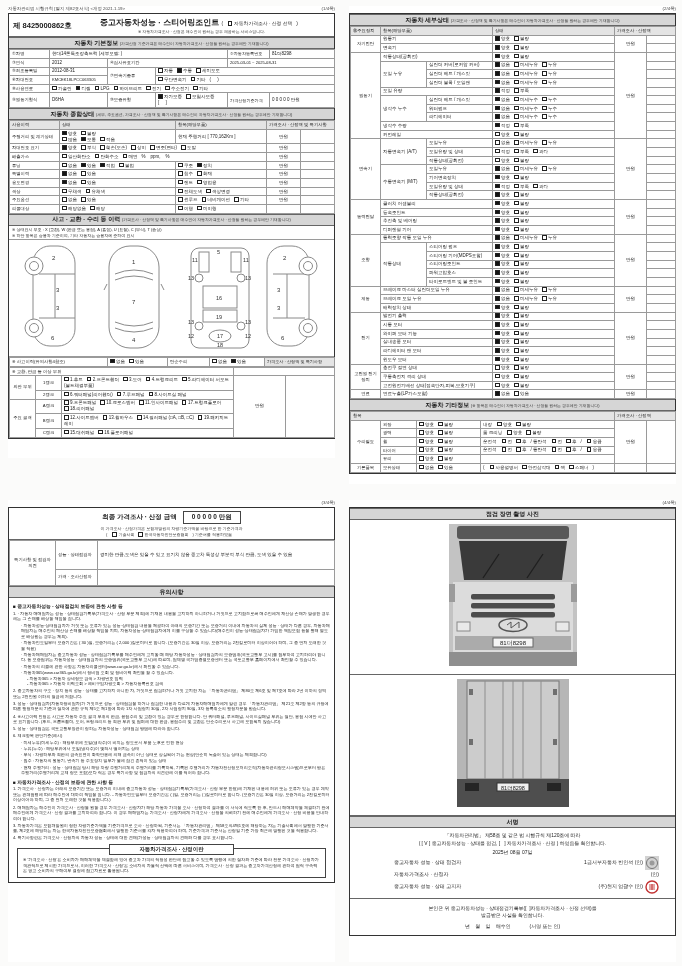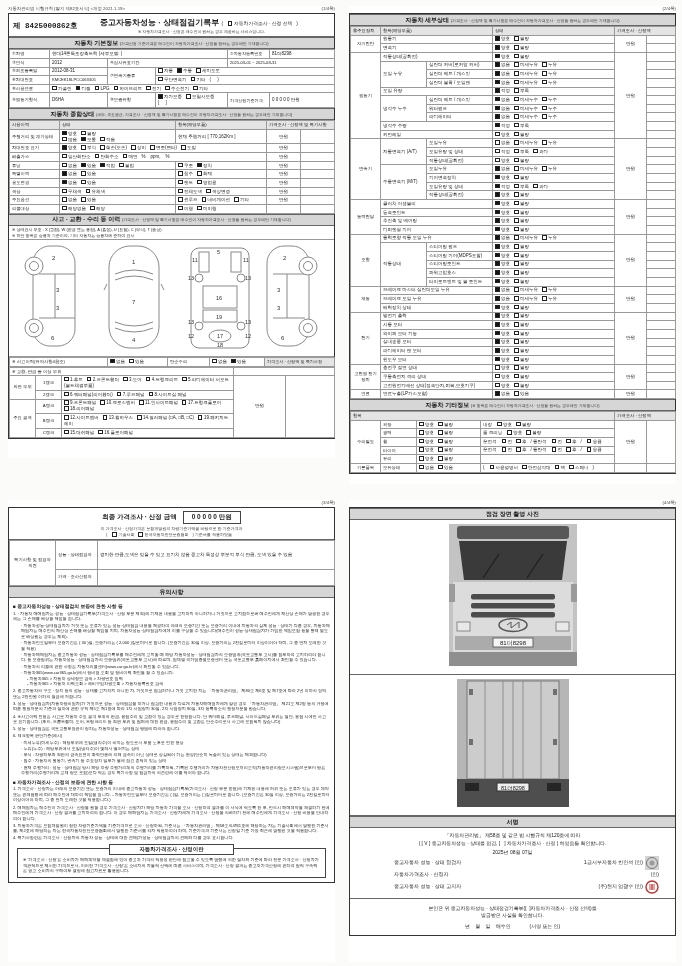--- a/index.html
+++ b/index.html
@@ -13,21 +13,21 @@
   td,th{border:1px solid #9a9a9a;font-size:4.5px;padding:0.8px 2px;vertical-align:middle;overflow:hidden;line-height:1.35;}
   th{background:#e4e4e4;font-weight:normal;text-align:left;font-size:4.3px;}
   .lab{font-size:4.3px;}
   .val{font-size:4.5px;}
   .sm{font-size:4.1px;}
   .cb{display:inline-block;width:4.5px;height:4.5px;border:1px solid #222;margin-right:1.5px;vertical-align:-0.5px;background:#fff;box-sizing:border-box;}
   .cb.on{background:#141414;}
   .cbl{margin-right:4px;}
   .txt{margin-right:5px;}
   .titlebar{position:relative;padding:3px 4px 2px;border-bottom:1px solid #666;}
-  .docno{position:absolute;left:4px;top:7px;font-size:7.5px;font-weight:bold;font-family:Liberation Mono, monospace;}
+  .docno{position:absolute;left:4px;top:7px;font-size:7.5px;font-weight:bold;}
   .tmain{text-align:center;font-size:8px;font-weight:bold;padding-left:60px;}
   .tmain .topt{font-size:4.8px;font-weight:normal;}
   .tsub{text-align:center;font-size:3.9px;color:#333;padding-left:60px;margin-top:1px;}
   .price{text-align:center;color:#222;}
   .blank{background:#fff;}
   .line{white-space:nowrap;}
   .legend{font-size:4px;line-height:1.4;padding:1px 3px;border-bottom:1px solid #9a9a9a;}
   .diagwrap{border-bottom:1px solid #9a9a9a;text-align:center;padding:2px 0;}
   svg text{font-family:"Liberation Sans","DejaVu Sans",sans-serif;}
   
@@ -59,21 +59,21 @@
 <div class="canvas">
 
   <div class="page" id="p1" style="left:8px;top:6px;width:327px;height:452px;">
     <div class="pagehead">
       <span>자동차관리법 시행규칙 [별지 제82호서식] &lt;개정 2021.1.19&gt;</span>
       <span>(1/4쪽)</span>
     </div>
     <div class="box">
       <div class="titlebar">
         <div class="docno">제 8425000862호</div>
-        <div class="tmain"><span>중고자동차성능 · 상태점검기록부</span> <span class="topt"><span class="txt">(</span><span class="cb"></span><span class="cbl">자동차가격조사 · 산정 선택</span><span class="txt">)</span></span></div>
+        <div class="tmain"><span>중고자동차성능 · 스티어링조인트</span> <span class="topt"><span class="txt">(</span><span class="cb"></span><span class="cbl">자동차가격조사 · 산정 선택</span><span class="txt">)</span></span></div>
         <div class="tsub">※ 자동차가격조사 · 산정은 매수인이 원하는 경우 제공하는 서비스입니다.</div>
       </div>
       <div class="secbar"><span>자동차 기본정보</span> <span class="note">(가격산정 기준가격은 매수인이 자동차가격조사 · 산정을 원하는 경우에만 기재합니다)</span></div>
       <table class="basic">
         <colgroup>
             <col style="width:40px">
             <col style="width:58px">
             <col style="width:48px">
             <col style="width:72px">
             <col style="width:42px">

